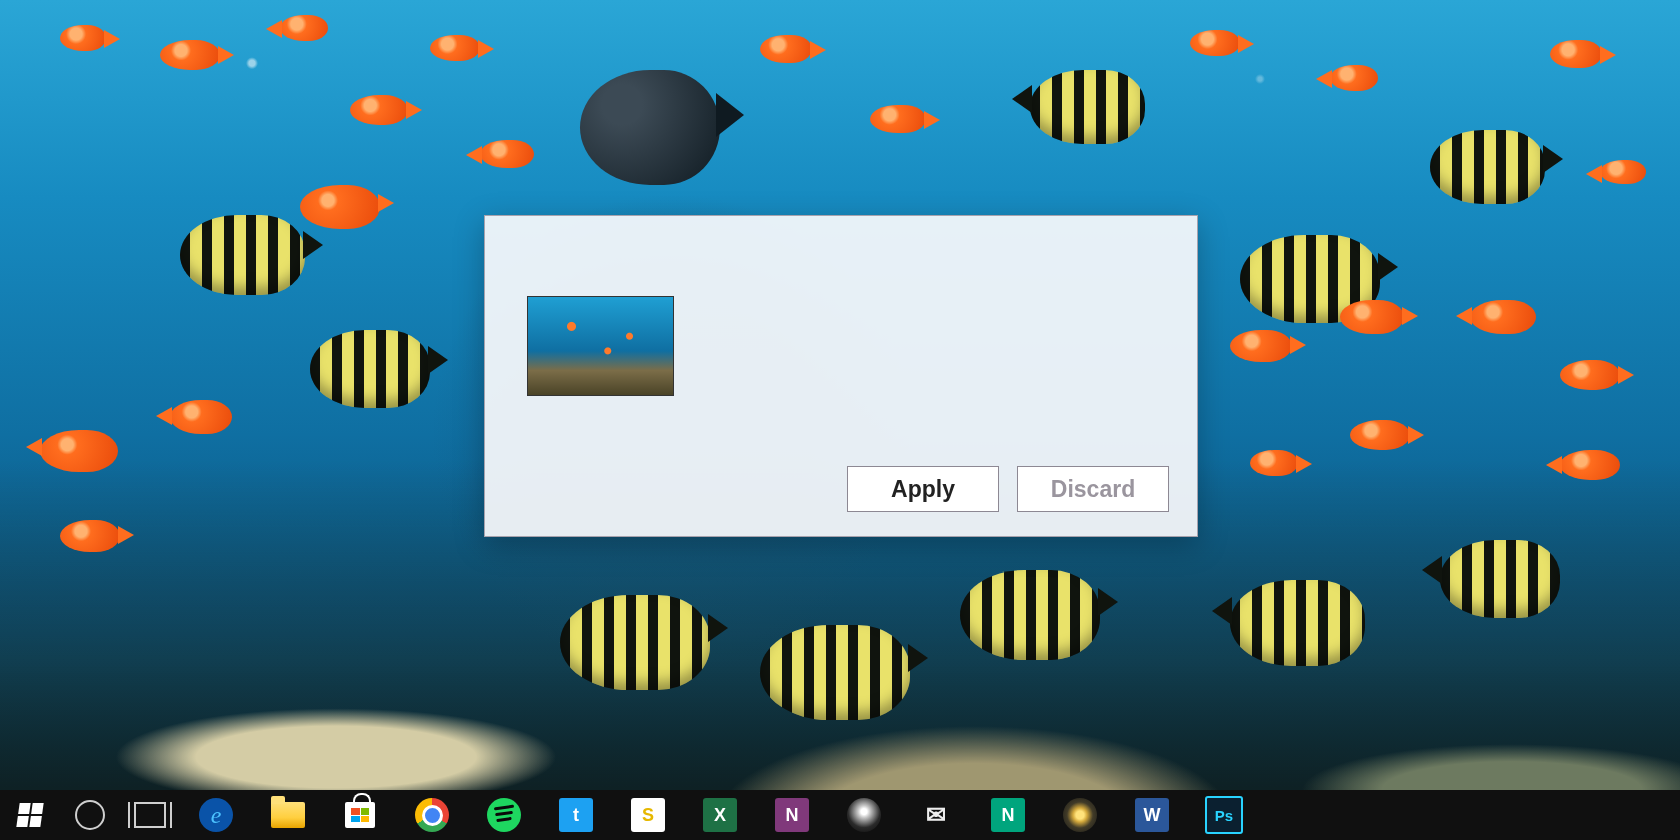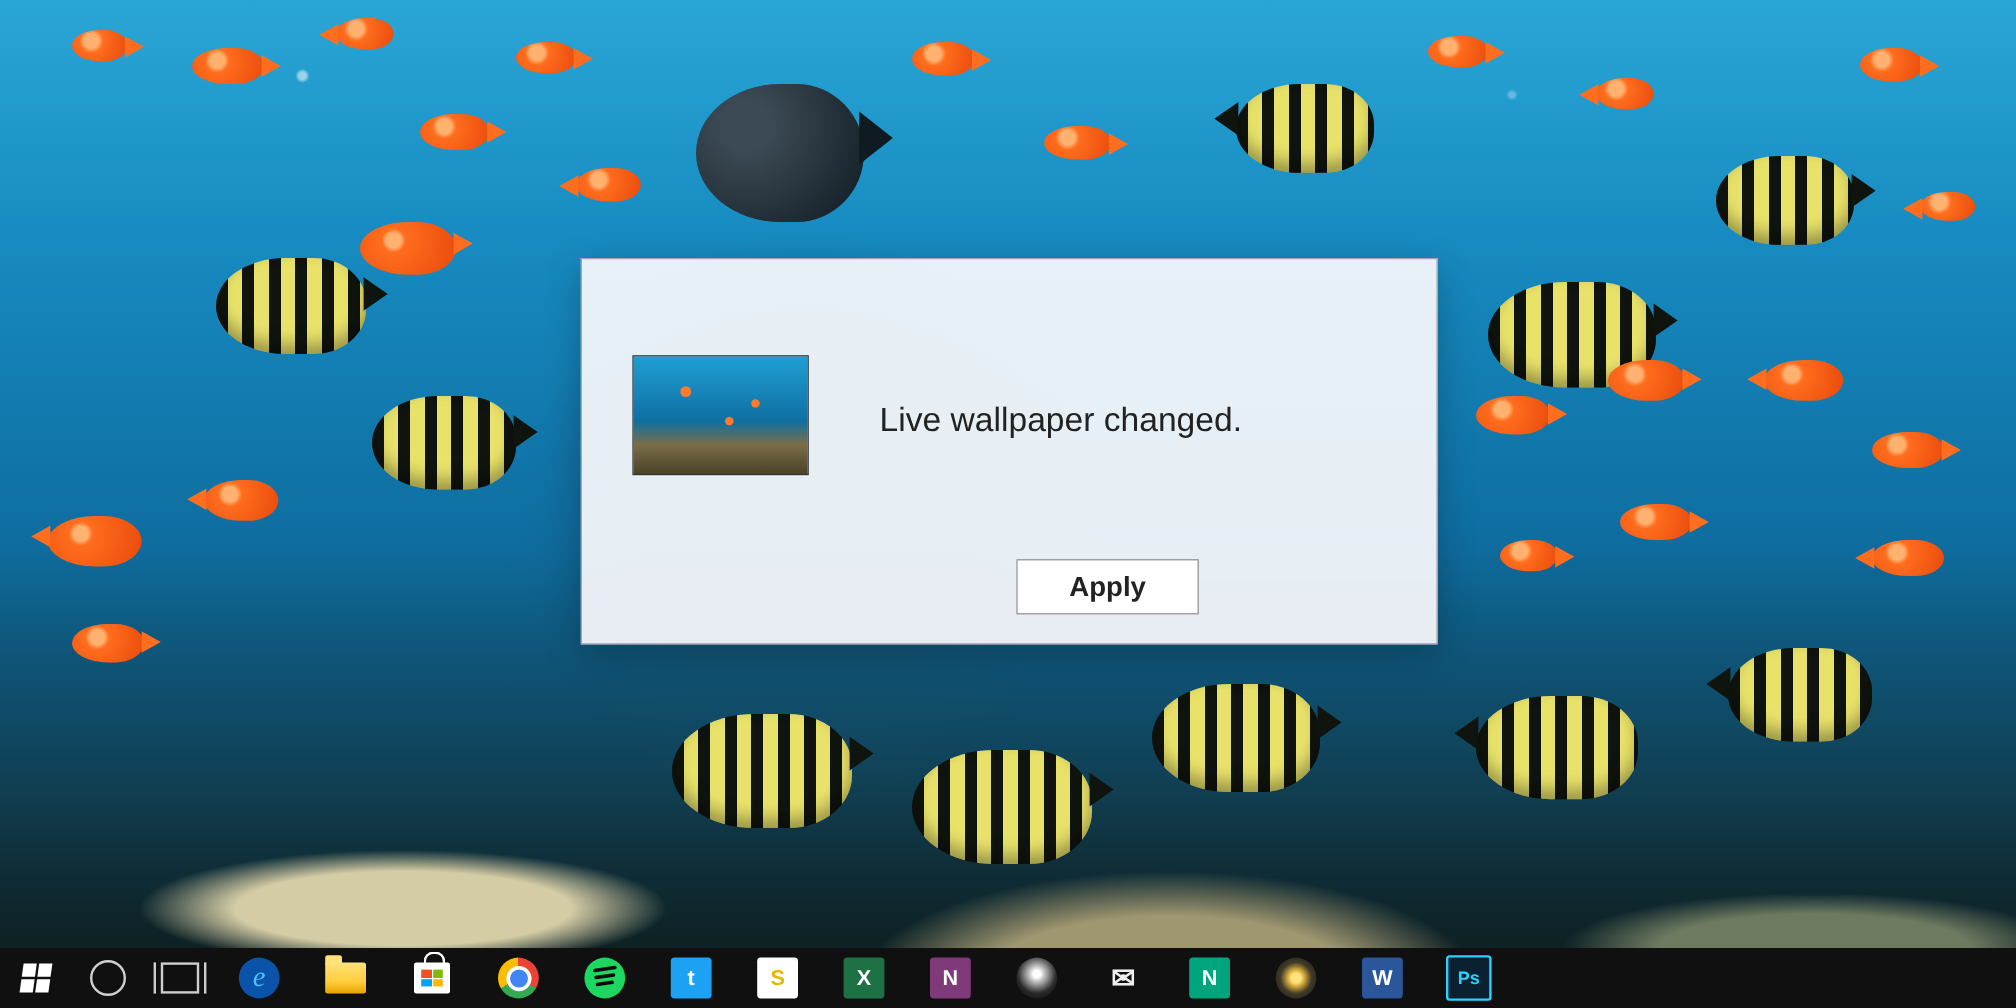--- a/index.html
+++ b/index.html
@@ -110,22 +110,22 @@
   <div class="fish orange" style="left:1340px;top:300px;width:64px;height:34px"></div>
   <div class="fish orange l" style="left:1470px;top:300px;width:66px;height:34px"></div>
   <div class="fish orange" style="left:1560px;top:360px;width:60px;height:30px"></div>
   <div class="fish orange l" style="left:1560px;top:450px;width:60px;height:30px"></div>
   <div class="fish orange" style="left:1350px;top:420px;width:60px;height:30px"></div>
   <div class="fish orange" style="left:1250px;top:450px;width:48px;height:26px"></div>
 </div>
 
 <div class="dialog">
   <div class="thumb"></div>
-  <div class="dialog-msg">Live wallpaper changed.</div>
   <div class="dlg-btn apply">Apply</div>
+  <div class="dlg-btn discard">Discard</div>
 </div>
 
 <div class="taskbar">
   <div class="tb-btn">
     <div class="winlogo">
         <span></span>
         <span></span>
         <span></span>
         <span></span>
       </div>

